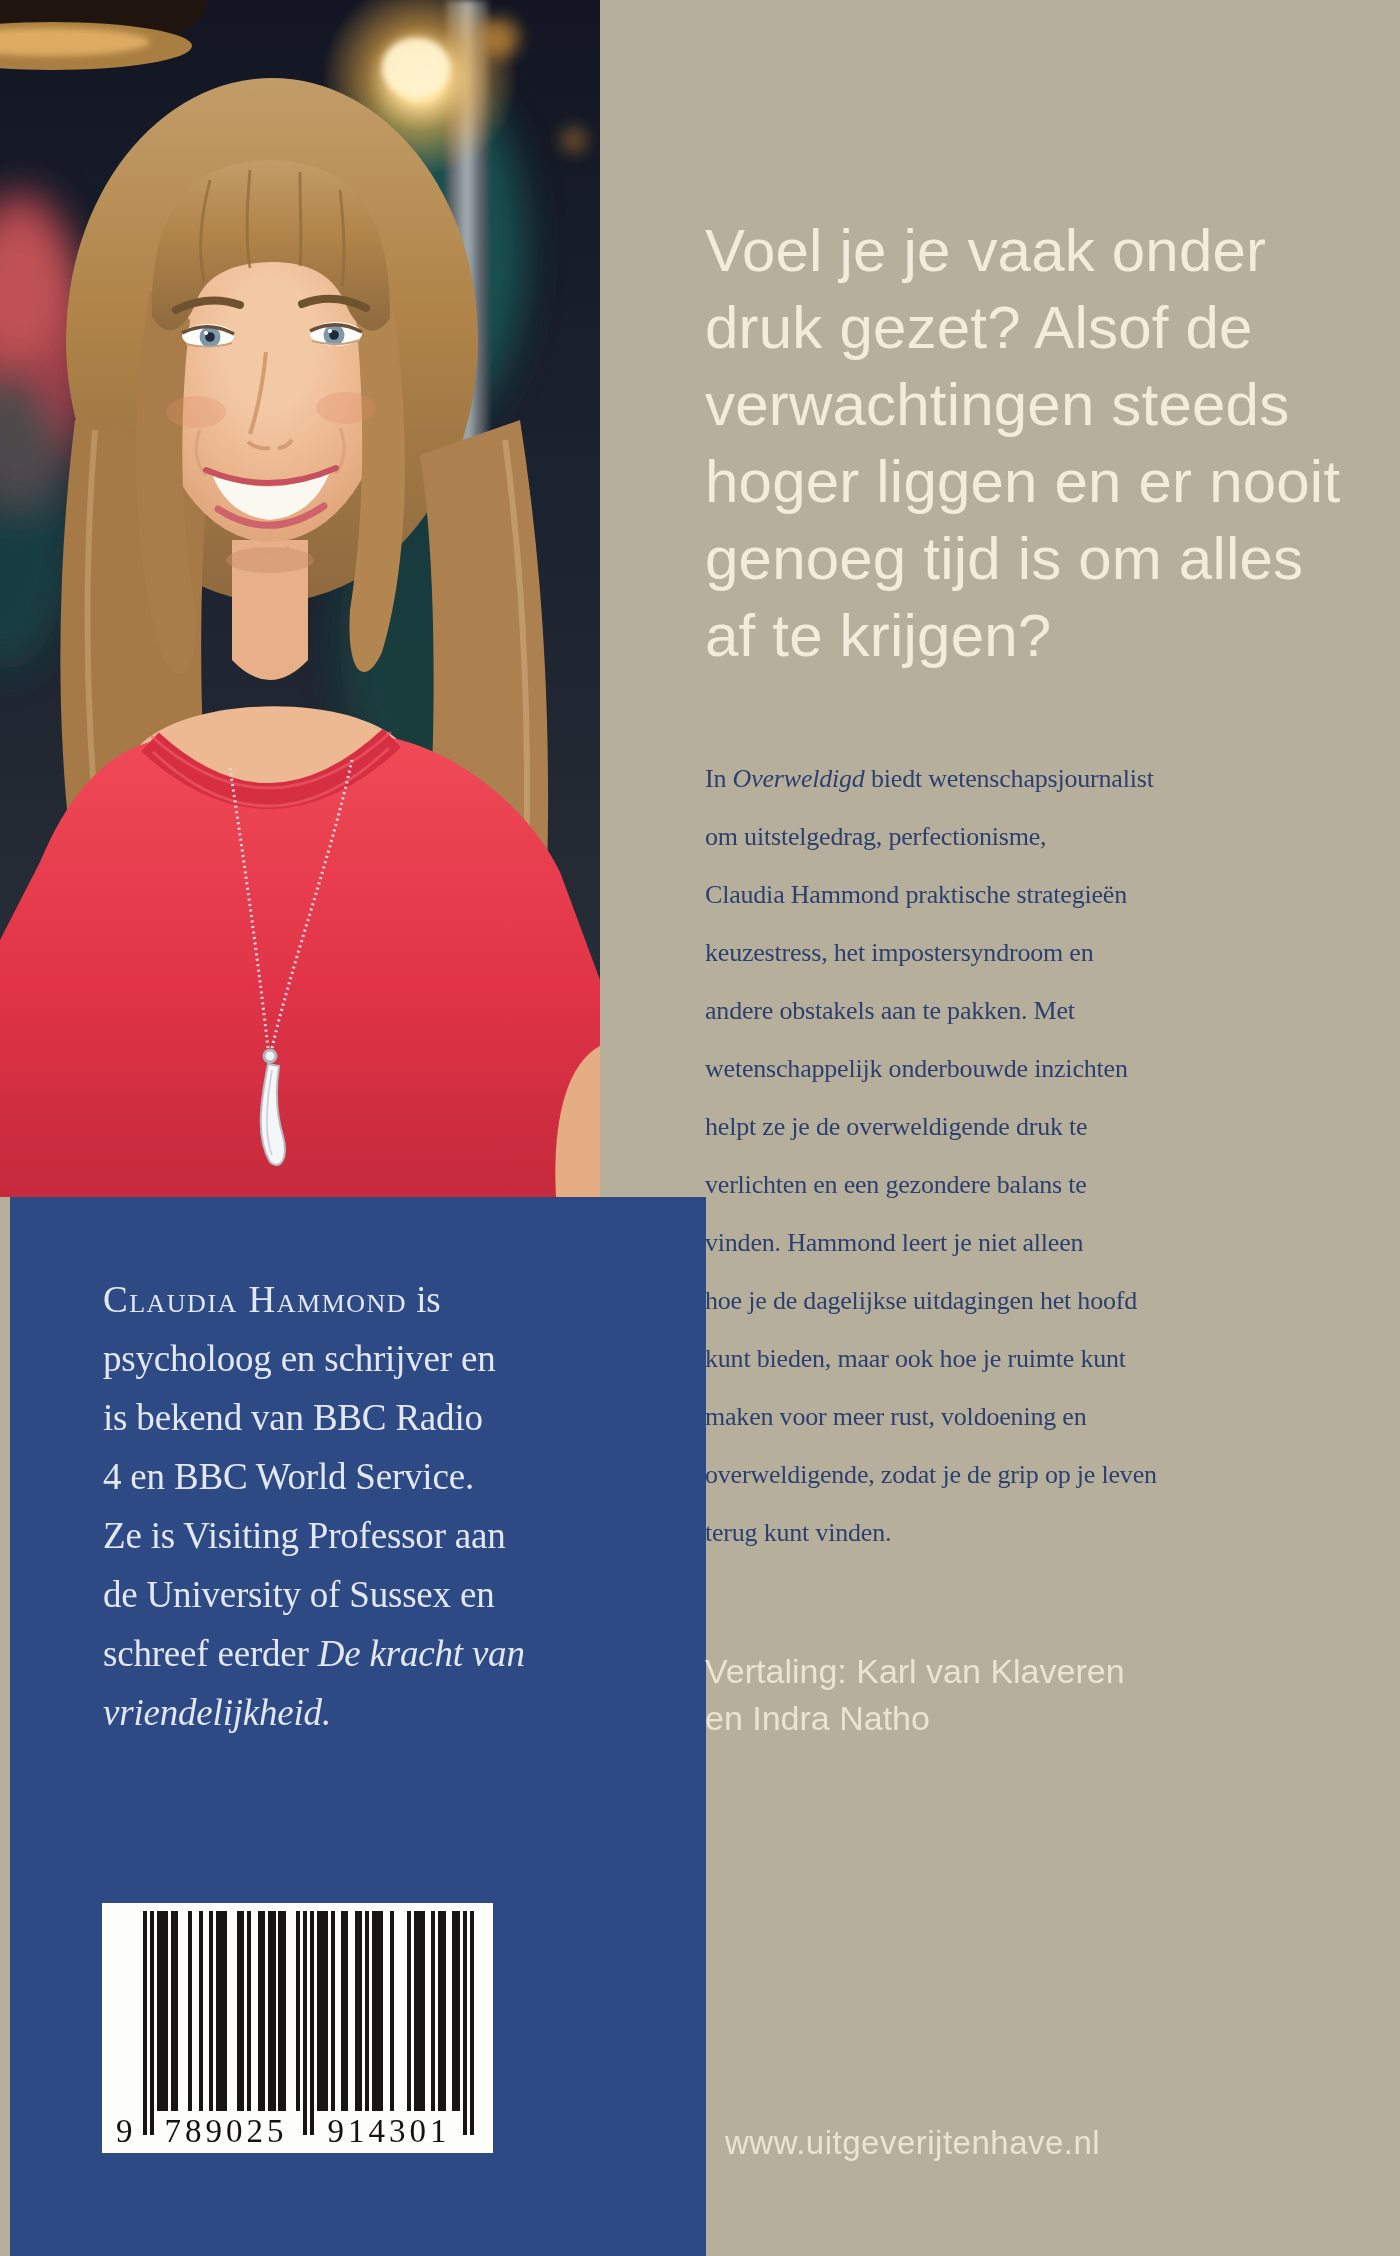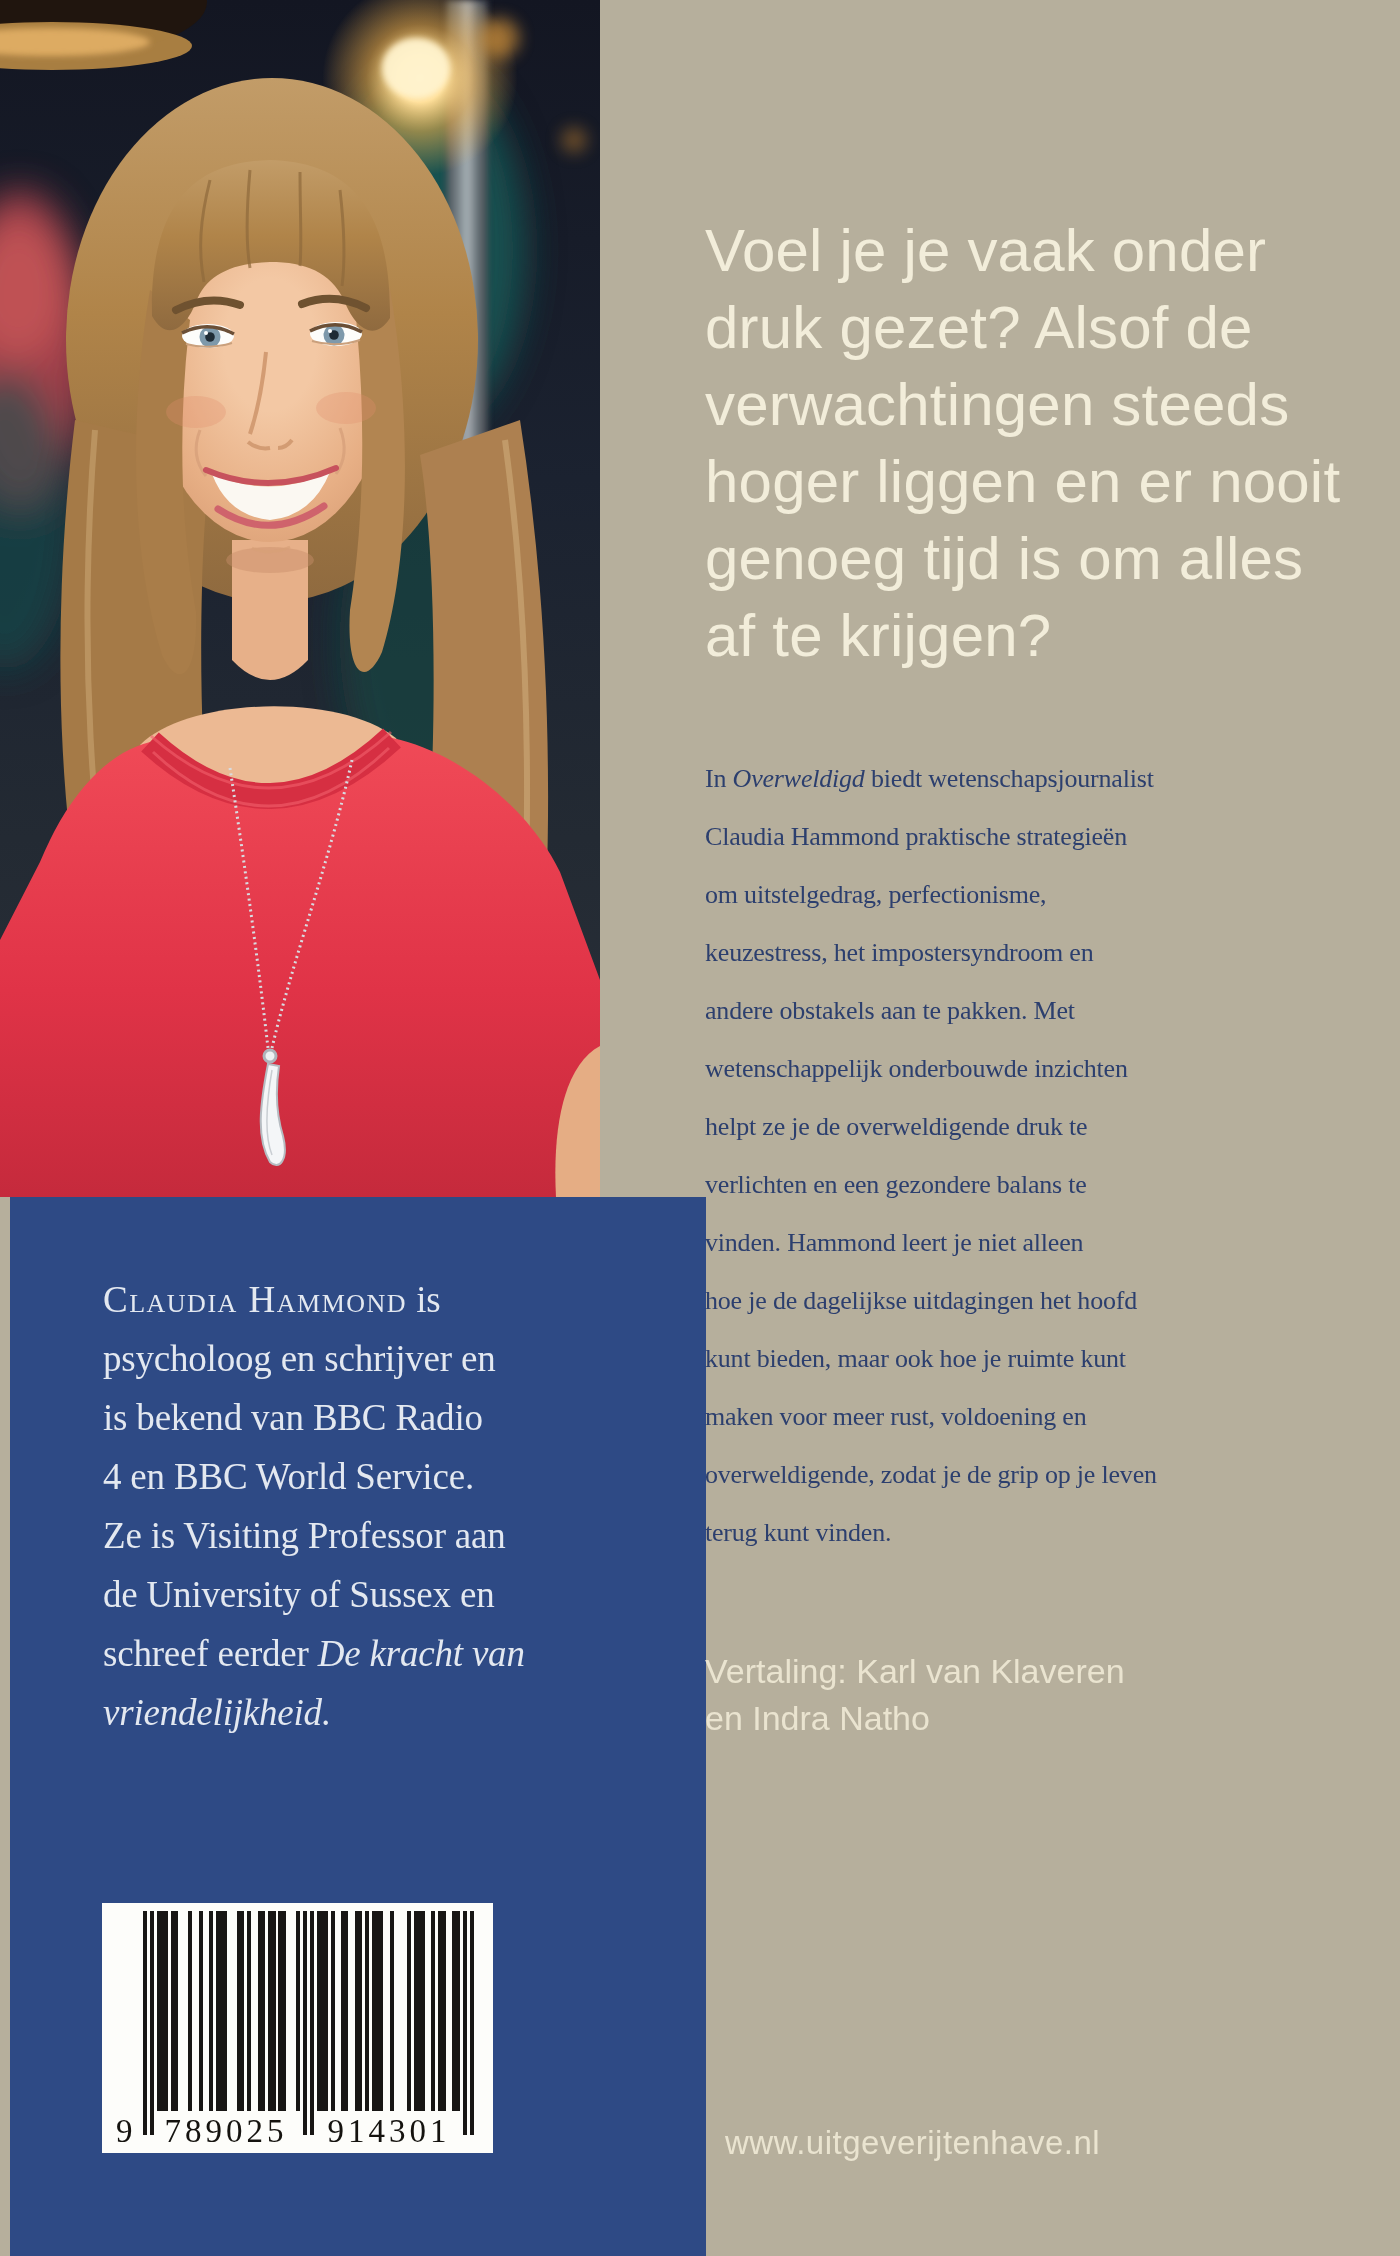--- a/index.html
+++ b/index.html
@@ -237,22 +237,22 @@
     <div class="headline">
         <div class="ln"><span>Voel je je vaak onder</span></div>
         <div class="ln"><span>druk gezet? Alsof de</span></div>
         <div class="ln"><span>verwachtingen steeds</span></div>
         <div class="ln"><span>hoger liggen en er nooit</span></div>
         <div class="ln"><span>genoeg tijd is om alles</span></div>
         <div class="ln"><span>af te krijgen?</span></div>
       </div>
     <div class="body-text">
         <div class="ln"><span>In </span><span class="it">Overweldigd</span><span> biedt wetenschapsjournalist</span></div>
+        <div class="ln"><span>om uitstelgedrag, perfectionisme,</span></div>
         <div class="ln"><span>Claudia Hammond praktische strategieën</span></div>
-        <div class="ln"><span>om uitstelgedrag, perfectionisme,</span></div>
         <div class="ln"><span>keuzestress, het impostersyndroom en</span></div>
         <div class="ln"><span>andere obstakels aan te pakken. Met</span></div>
         <div class="ln"><span>wetenschappelijk onderbouwde inzichten</span></div>
         <div class="ln"><span>helpt ze je de overweldigende druk te</span></div>
         <div class="ln"><span>verlichten en een gezondere balans te</span></div>
         <div class="ln"><span>vinden. Hammond leert je niet alleen</span></div>
         <div class="ln"><span>hoe je de dagelijkse uitdagingen het hoofd</span></div>
         <div class="ln"><span>kunt bieden, maar ook hoe je ruimte kunt</span></div>
         <div class="ln"><span>maken voor meer rust, voldoening en</span></div>
         <div class="ln"><span>overweldigende, zodat je de grip op je leven</span></div>

